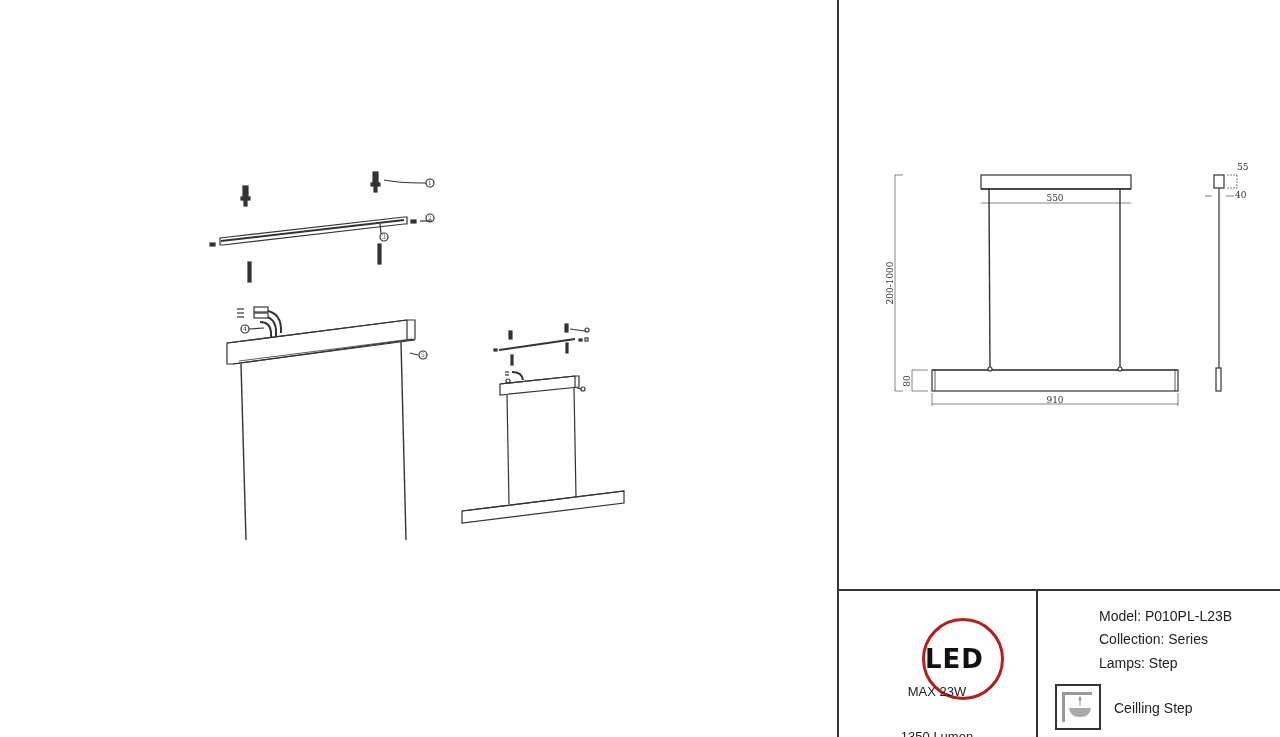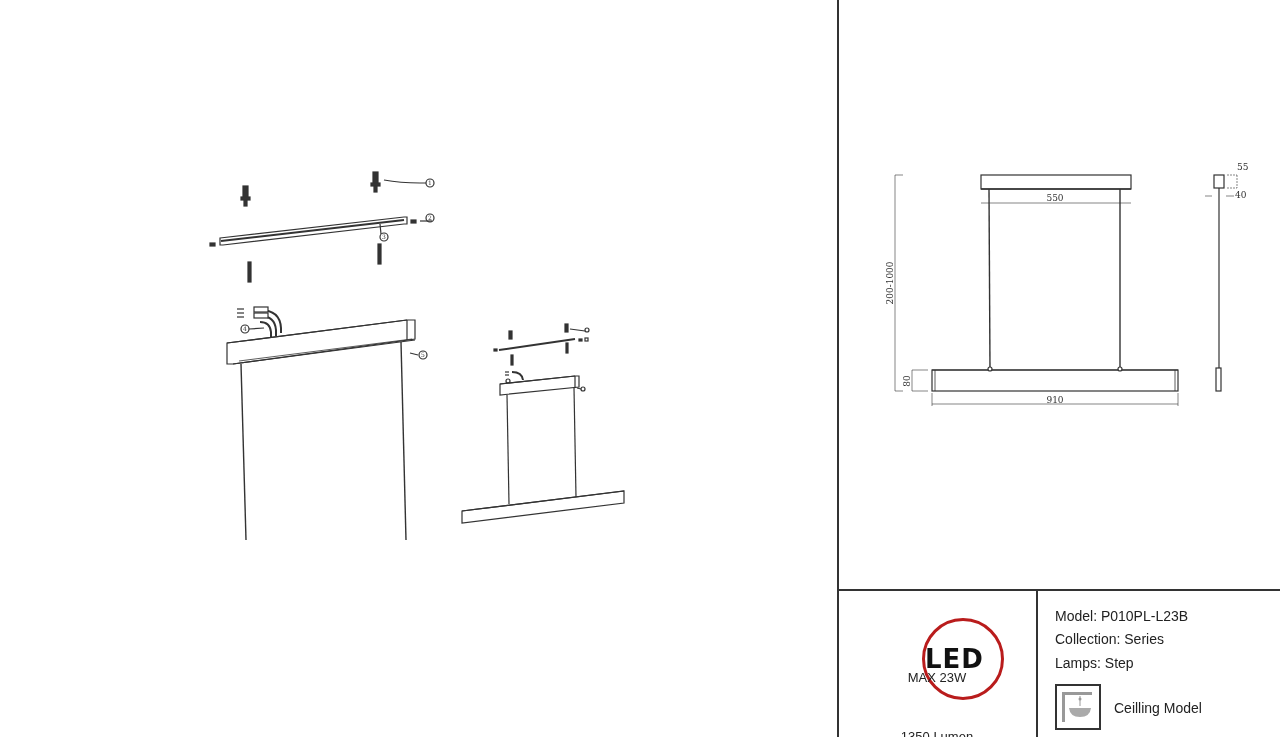--- a/index.html
+++ b/index.html
@@ -1,21 +1,21 @@
 <!DOCTYPE html>
 <html><head>
 <meta charset="utf-8">
 <style>
   html, body { margin:0; padding:0; background:#fff; }
   body { width:1280px; height:737px; position:relative; overflow:hidden; font-family:"Liberation Sans", sans-serif; color:#222; }
   .frame-v { position:absolute; left:837px; top:0; width:2px; height:737px; background:#333; }
   .frame-h { position:absolute; left:837px; top:589px; width:443px; height:2px; background:#333; }
   .frame-v2 { position:absolute; left:1036px; top:589px; width:2px; height:148px; background:#333; }
   svg.drawing { position:absolute; left:0; top:0; }
-  .info { position:absolute; left:1055px; font-size:14px; color:#222; }
+  .info { position:absolute; left:1099px; font-size:14px; color:#222; }
   .led-circle { position:absolute; left:922px; top:618px; width:82px; height:82px; border:3px solid #b91c1c; border-radius:50%; box-sizing:border-box; display:flex; align-items:center; justify-content:flex-start; }
   .led-text { font-family:"DejaVu Sans", sans-serif; font-weight:bold; font-size:26px; letter-spacing:1px; color:#111; }
   .spec { position:absolute; font-size:13px; color:#222; text-align:center; width:120px; left:877px; }
   .cat-box { position:absolute; left:1055px; top:684px; width:46px; height:46px; border:2px solid #333; box-sizing:border-box; }
   .cat-label { position:absolute; left:1114px; top:700px; font-size:14px; color:#222; }
   .dim { font-family:"DejaVu Serif", serif; font-size:9px; fill:#333; }
 </style>
 </head>
 <body>
 
@@ -141,29 +141,29 @@
   <text class="dim" x="1055" y="403" text-anchor="middle">910</text>
   <text class="dim" transform="translate(893,283) rotate(-90)" text-anchor="middle">200-1000</text>
   <text class="dim" transform="translate(910,381) rotate(-90)" text-anchor="middle">80</text>
   <text class="dim" x="1237" y="170">55</text>
   <text class="dim" x="1235" y="198">40</text>
 </svg>
 
 <div class="led-circle">
   <span class="led-text">LED</span>
 </div>
-<div class="spec" style="top:670px;">MAX 23W</div>
+<div class="spec" style="top:684px;">MAX 23W</div>
 <div class="spec" style="top:729px;">1350 Lumen</div>
 
 <div class="info" style="top:608px;">Model: P010PL-L23B</div>
 <div class="info" style="top:631px;">Collection: Series</div>
 <div class="info" style="top:655px;">Lamps: Step</div>
 
 <div class="cat-box">
   <svg width="42" height="42" viewBox="0 0 42 42">
     <rect x="5" y="6" width="30" height="3" fill="#999"></rect>
     <rect x="5" y="6" width="3" height="30" fill="#999"></rect>
     <line x1="23" y1="10" x2="23" y2="20" stroke="#999" stroke-width="1"></line>
     <circle cx="23" cy="13" r="1.5" fill="#999"></circle>
     <path d="M12 22 L34 22 Q33 31 23 31 Q13 31 12 22 Z" fill="#aaa"></path>
   </svg>
 </div>
-<div class="cat-label">Ceilling Model</div>
+<div class="cat-label">Ceilling Step</div>
 
 </body></html>

